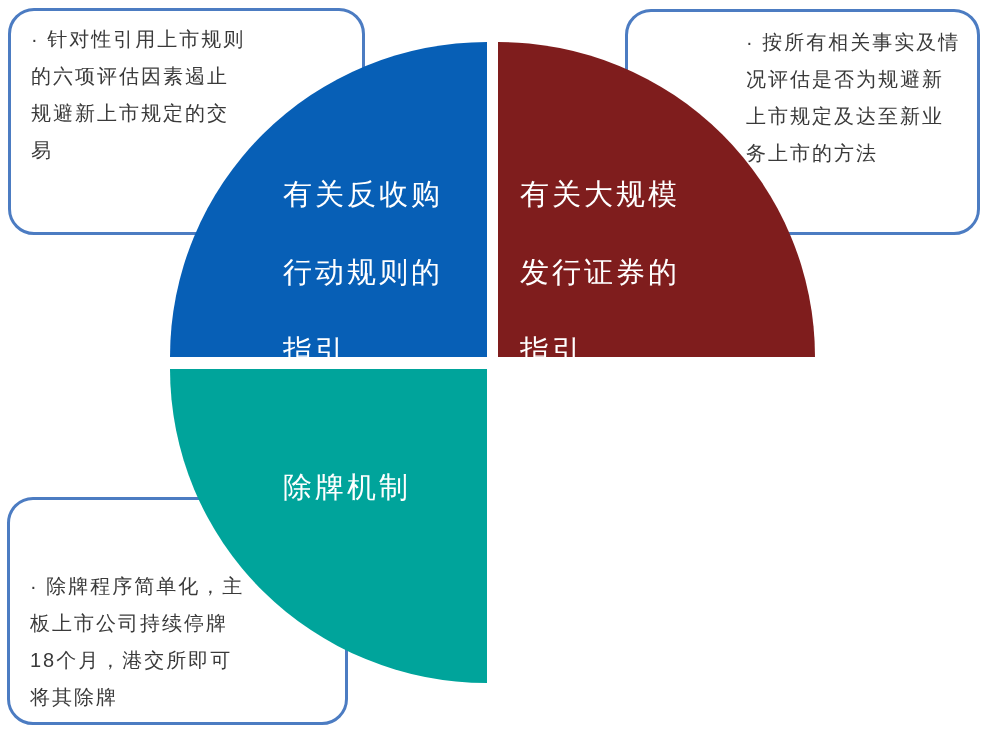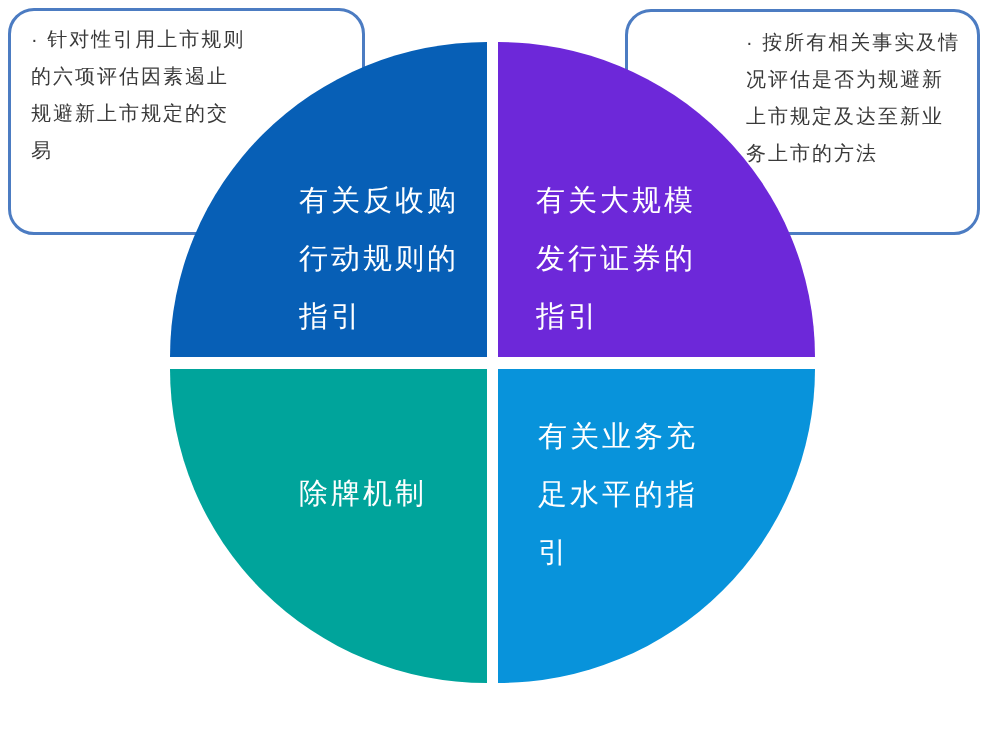--- a/index.html
+++ b/index.html
@@ -43,25 +43,25 @@
   .callout.tr .callout-text { left: 118px; top: 12px; width: 230px; }
   .callout.bl .callout-text { left: 20px;  top: 68px; width: 300px; }
   .callout.br .callout-text { left: 120px; top: 66px; width: 225px; }
 
   
   .quad {
     position: absolute;
     z-index: 2;
   }
   .quad-label {
-    margin: 16px;
+    margin: 0;
     position: absolute;
     color: #ffffff;
     font-size: 29px;
-    line-height: 58px;
+    line-height: 78px;
     letter-spacing: 3px;
     white-space: pre-line;
   }
   .quad.q-tl {
     left: 170px; top: 42px; width: 317px; height: 315px;
     border-top-left-radius: 100% 100%;
   }
   .quad.q-tr {
     left: 498px; top: 42px; width: 317px; height: 315px;
     border-top-right-radius: 100% 100%;
@@ -91,37 +91,38 @@
 务上市的方法</p>
   </div>
 
   <div class="callout tl">
     <p class="callout-text">· 针对性引用上市规则
 的六项评估因素遏止
 规避新上市规定的交
 易</p>
   </div>
 
+  <div class="callout bl">
+    <p class="callout-text">· 除牌程序简单化，主
+板上市公司持续停牌
+18个月，港交所即可
+将其除牌</p>
+  </div>
 
 
   <div class="quad q-tl" style="background-color: rgb(7, 95, 182);">
     <p class="quad-label">有关反收购
 行动规则的
 指引</p>
   </div>
 
-  <div class="quad q-tr" style="background-color: #6d28d9;">
+  <div class="quad q-tr" style="background-color: #7f1d1d;">
     <p class="quad-label">有关大规模
 发行证券的
 指引</p>
   </div>
 
   <div class="quad q-bl" style="background-color: rgb(0, 164, 155); text-align: center;">
     <p class="quad-label">除牌机制</p>
   </div>
 
-  <div class="quad q-br" style="background-color: rgb(8, 147, 219);">
-    <p class="quad-label">有关业务充
-足水平的指
-引</p>
-  </div>
 
 </div>
 
 </body></html>

